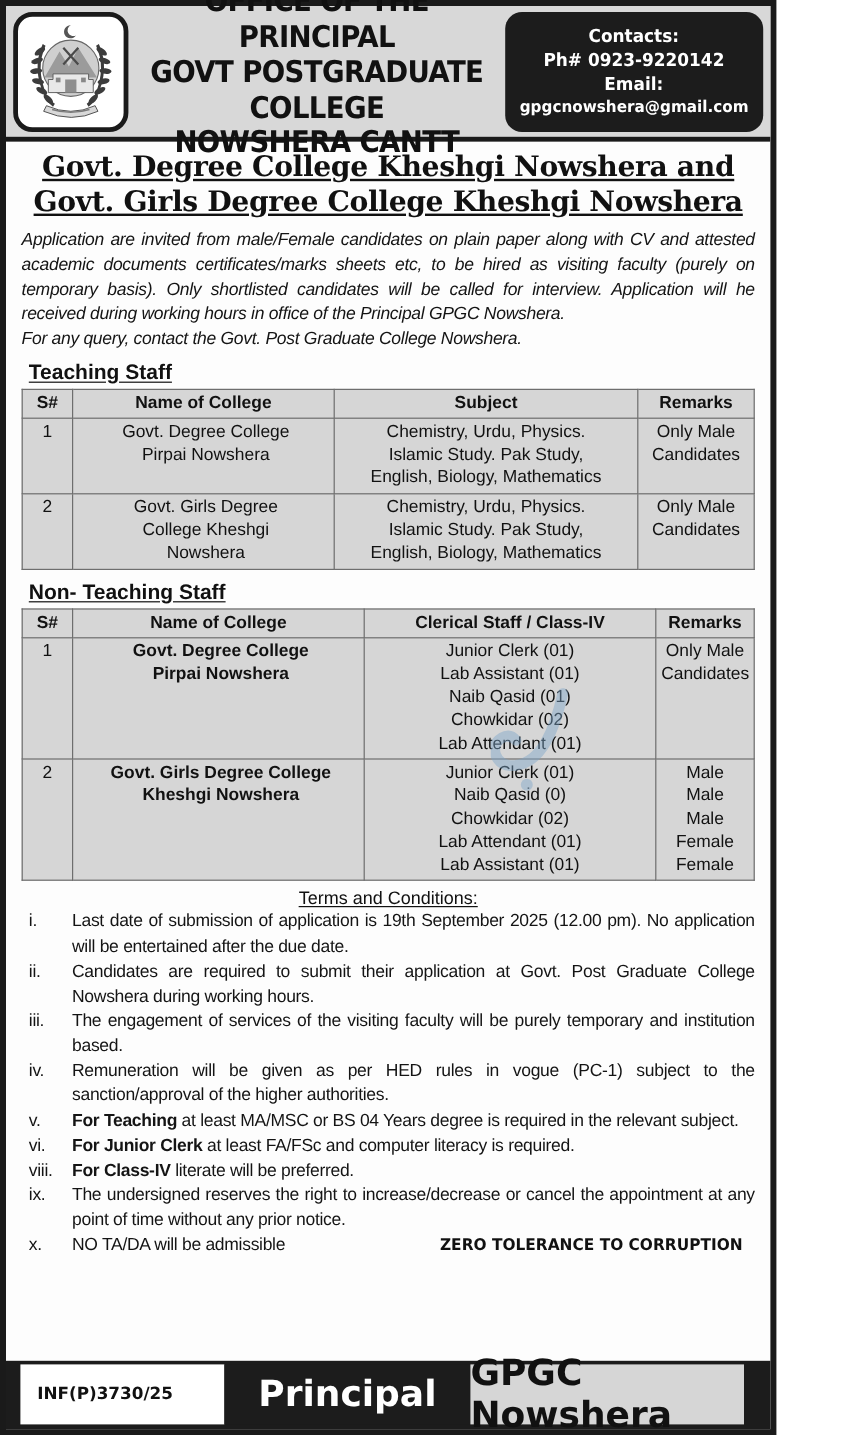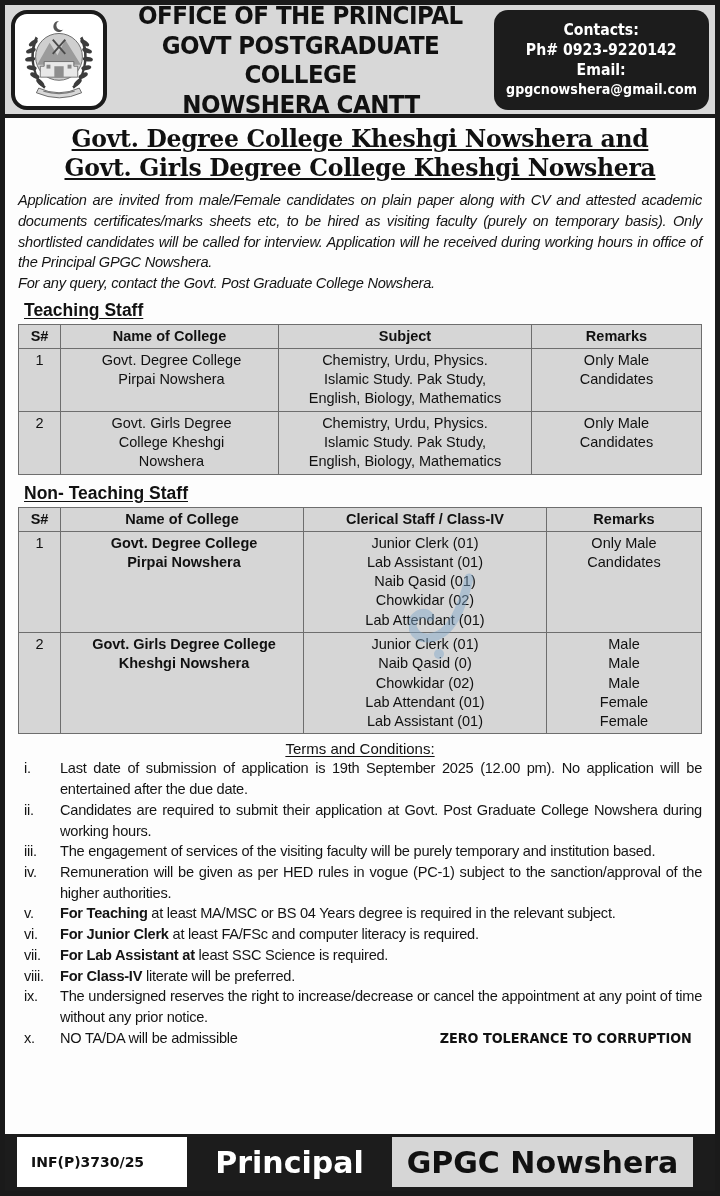--- a/index.html
+++ b/index.html
@@ -7,21 +7,21 @@
   body {
     width: 720px;
     height: 1196px;
     background: #ffffff;
     font-family: "Liberation Sans", sans-serif;
     overflow: hidden;
   }
 
   .page {
     position: relative;
-    width: 720px;
+    width: 647px;
     height: 1196px;
     background: #fdfdfd;
     border: 5px solid #1a1a1a;
     padding: 0;
   }
 
   
   .header {
     display: flex;
     align-items: stretch;
@@ -486,24 +486,20 @@
         </li>
         <li>
           <span class="num">v.</span>
           <span class="txt nojust"><b>For Teaching</b> at least MA/MSC or BS 04 Years degree is required in the relevant subject.</span>
         </li>
         <li>
           <span class="num">vi.</span>
           <span class="txt nojust"><b>For Junior Clerk</b> at least FA/FSc and computer literacy is required.</span>
         </li>
         <li>
-          <span class="num">vii.</span>
-          <span class="txt nojust"><b>For Lab Assistant at</b> least SSC Science is required.</span>
-        </li>
-        <li>
           <span class="num">viii.</span>
           <span class="txt nojust"><b>For Class-IV</b> literate will be preferred.</span>
         </li>
         <li>
           <span class="num">ix.</span>
           <span class="txt">The undersigned reserves the right to increase/decrease or cancel the appointment at any point of time without any prior notice.</span>
         </li>
         <li>
           <span class="num">x.</span>
           <span class="txt nojust">NO TA/DA will be admissible</span>

